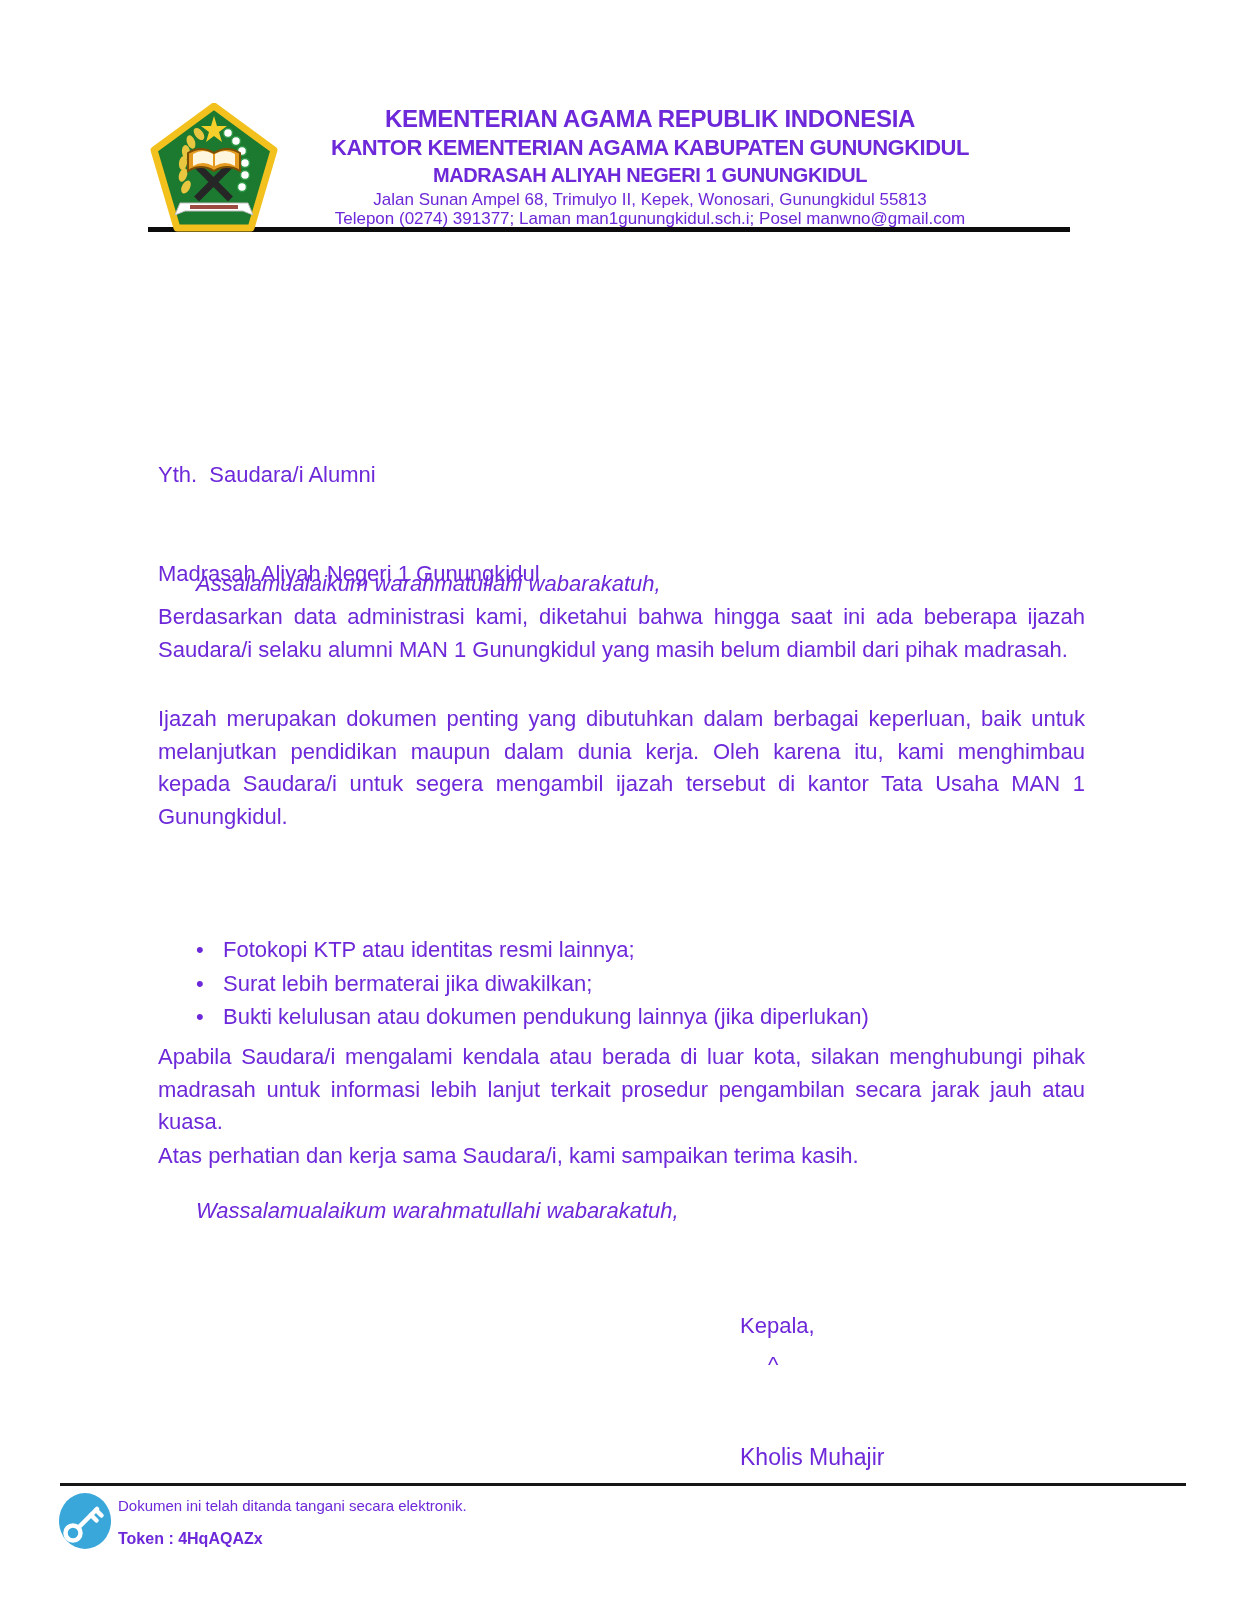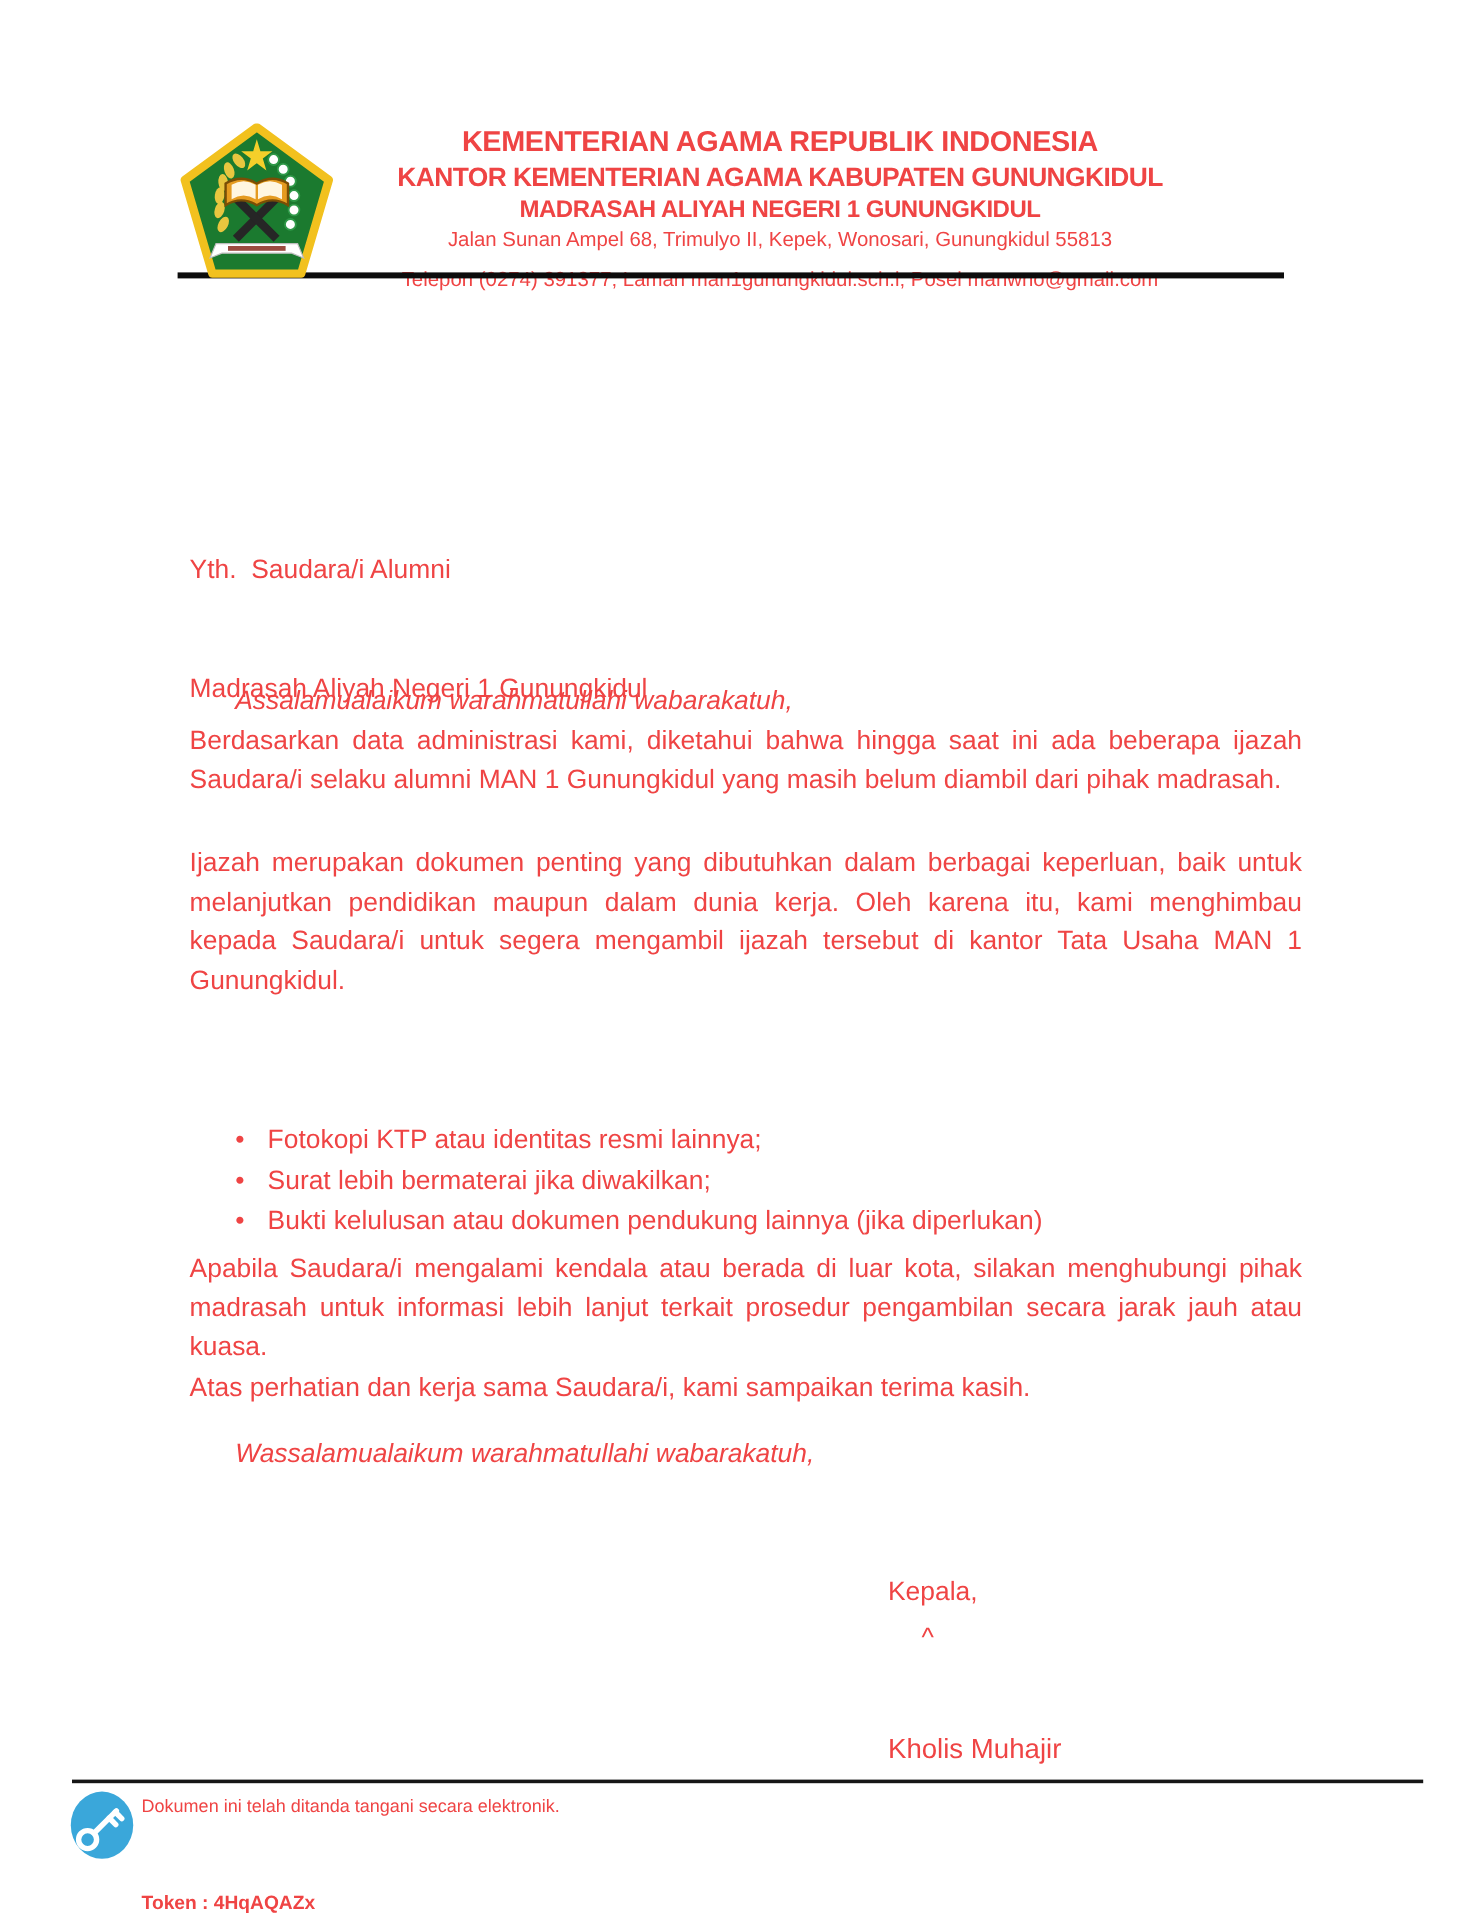--- a/index.html
+++ b/index.html
@@ -1,33 +1,33 @@
 <!DOCTYPE html>
 <html><head>
 <meta charset="utf-8">
 <style>
   html,body{margin:0;padding:0;background:#e8e8e8;}
   .page{
     position:relative;
     width:1236px;height:1600px;
     background:#ffffff;
     font-family:"Liberation Sans", sans-serif;
-    color:#ef4444;
+    color:#6d28d9;
     overflow:hidden;
   }
   
   .letterhead-text{
     position:absolute;left:250px;top:106px;width:800px;
     text-align:center;line-height:1.12;
   }
   .lh1{font-size:24px;font-weight:bold;letter-spacing:-0.3px;white-space:nowrap;}
   .lh2{font-size:22px;font-weight:bold;letter-spacing:-0.5px;margin-top:3px;white-space:nowrap;}
   .lh3{font-size:20px;font-weight:bold;letter-spacing:-0.4px;margin-top:3px;white-space:nowrap;}
   .lh4{font-size:17px;margin-top:4px;white-space:nowrap;}
-  .lh5{font-size:17px;margin-top:14px;white-space:nowrap;}
+  .lh5{font-size:17px;margin-top:0;white-space:nowrap;}
   .header-rule{
     position:absolute;left:148px;top:227px;width:922px;height:5px;
     background:#0c0c0c;z-index:1;
   }
   .emblem{position:absolute;left:150px;top:103px;width:128px;height:132px;z-index:2;}
   
   .meta{position:absolute;left:158px;top:243px;width:927px;font-size:22px;line-height:27px;}
   .meta-row{white-space:nowrap;}
   .meta-label{display:inline-block;width:50px;}
   .meta-date{position:absolute;left:752px;top:0;}
@@ -52,21 +52,21 @@
     content:"\2022";position:absolute;left:-27px;font-size:22px;
   }
   
   .sig-title{position:absolute;left:740px;top:1313px;font-size:22px;}
   .sig-caret{position:absolute;left:768px;top:1352px;font-size:22px;}
   .sig-name{position:absolute;left:740px;top:1444px;font-size:23px;}
   
   .footer-rule{position:absolute;left:60px;top:1483px;width:1126px;height:3px;background:#161616;}
   .footer-icon{position:absolute;left:58px;top:1492px;width:54px;height:58px;}
   .footer-note{position:absolute;left:118px;top:1497px;font-size:15px;}
-  .footer-token{position:absolute;left:118px;top:1578px;font-size:16px;font-weight:bold;}
+  .footer-token{position:absolute;left:118px;top:1530px;font-size:16px;font-weight:bold;}
 </style>
 </head>
 <body>
 
 <div class="page">
 
   <div class="emblem">
     <svg viewBox="0 0 128 132" width="128" height="132">
 
       <polygon points="64,3 124,47 101,125 27,125 4,47" fill="#1b7a2f" stroke="#f2c11e" stroke-width="7" stroke-linejoin="round"></polygon>

